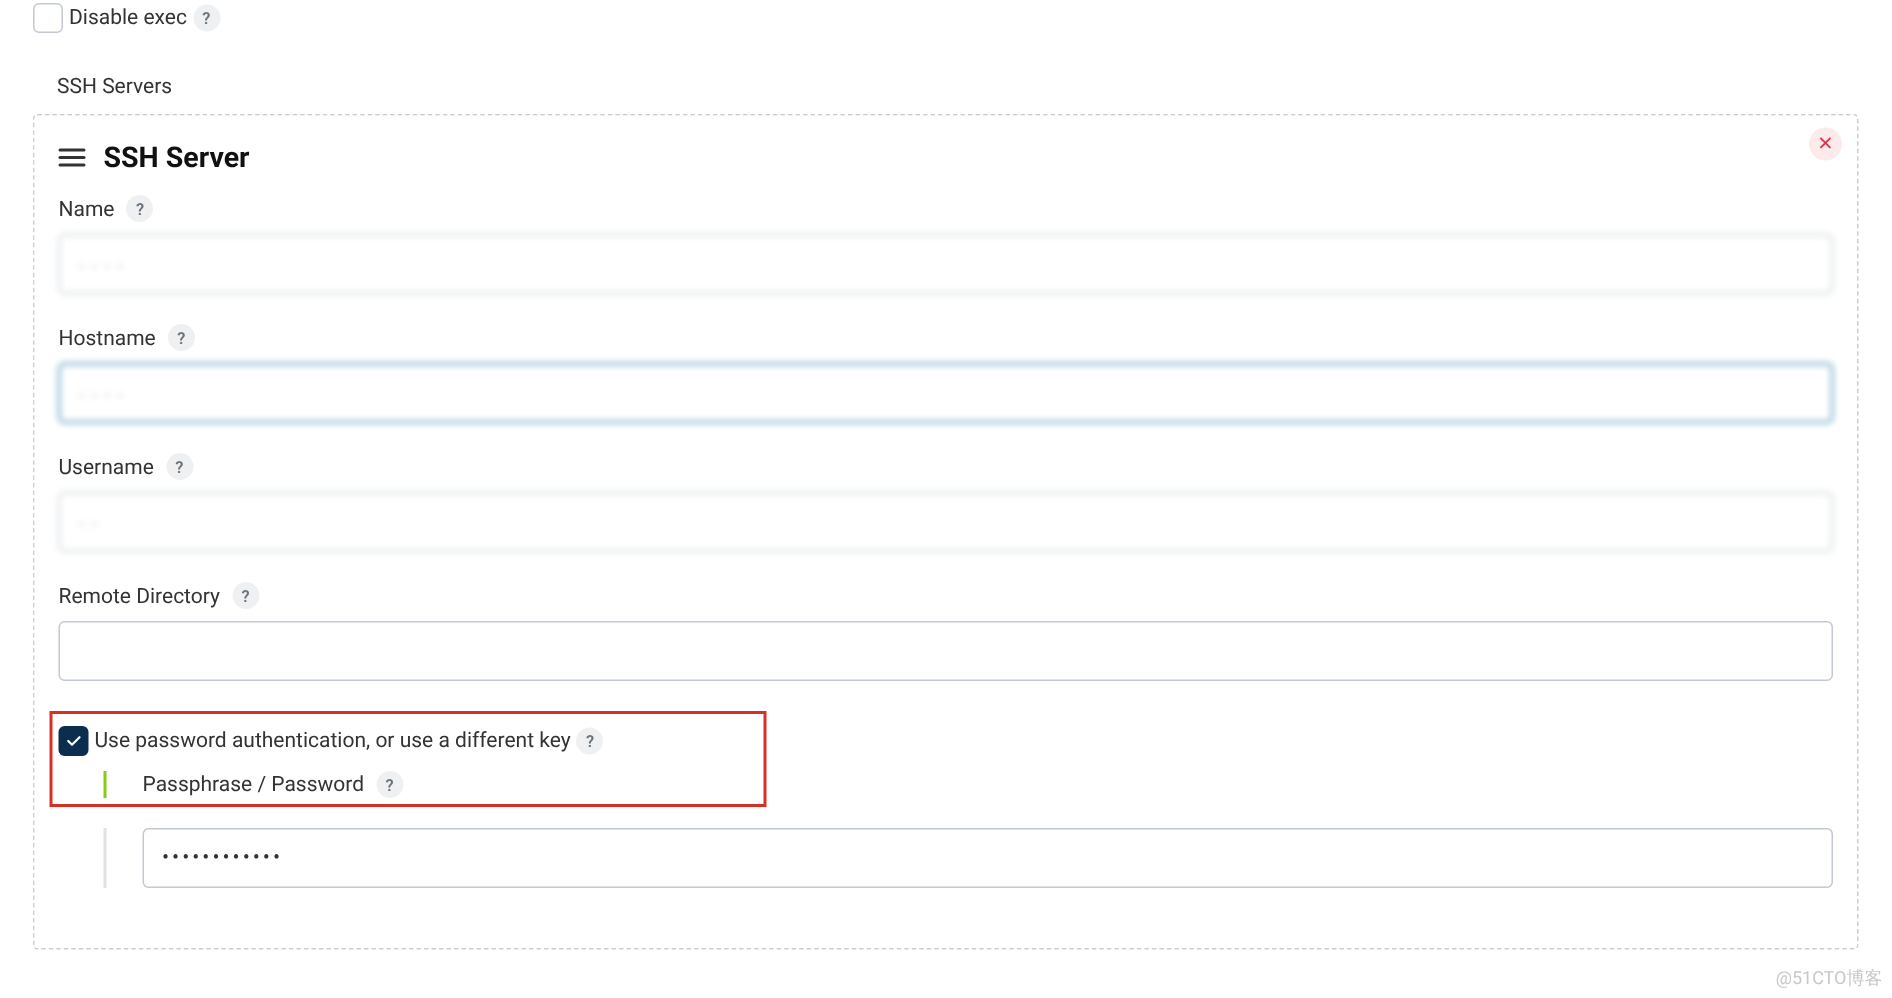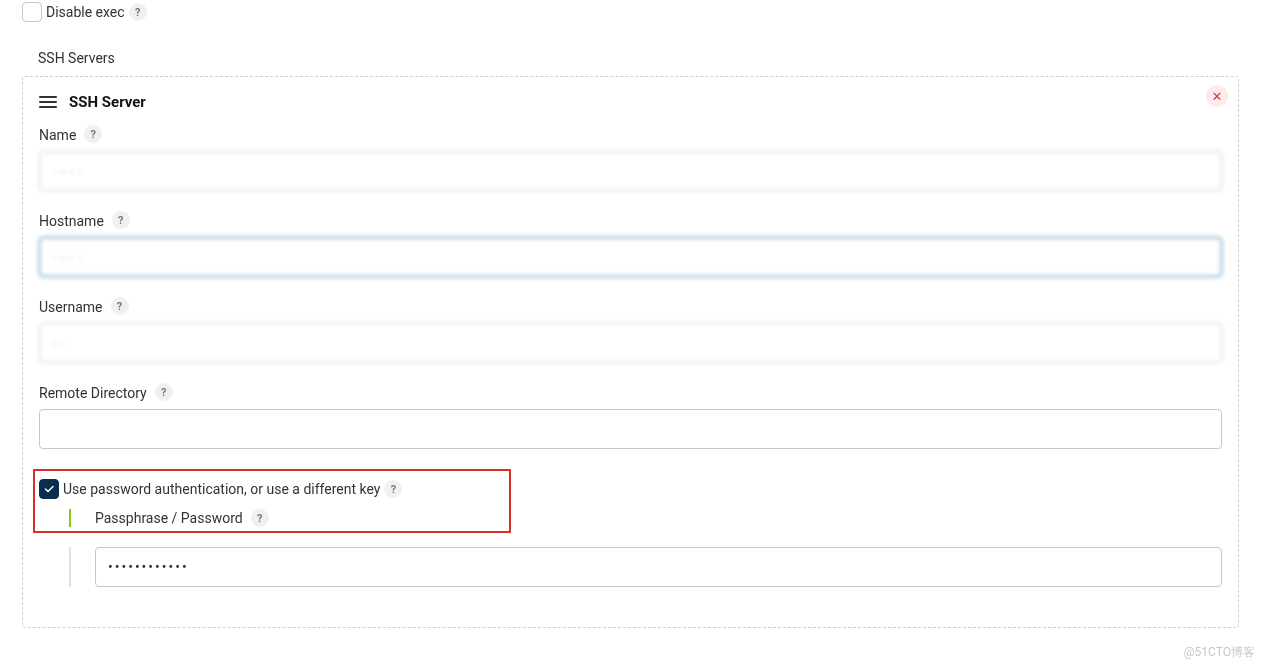--- a/index.html
+++ b/index.html
@@ -81,21 +81,21 @@
     cursor: grab;
   }
   .hamburger-icon span {
     height: 2px;
     background: #333;
     width: 100%;
     border-radius: 1px;
   }
   .panel-title {
     font-weight: 700;
-    font-size: 15px;
+    font-size: 19px;
     color: #111;
   }
   .close-btn {
     position: absolute;
     right: 10px;
     top: 8px;
     width: 22px;
     height: 22px;
     border-radius: 50%;
     background: #fdeaea;

